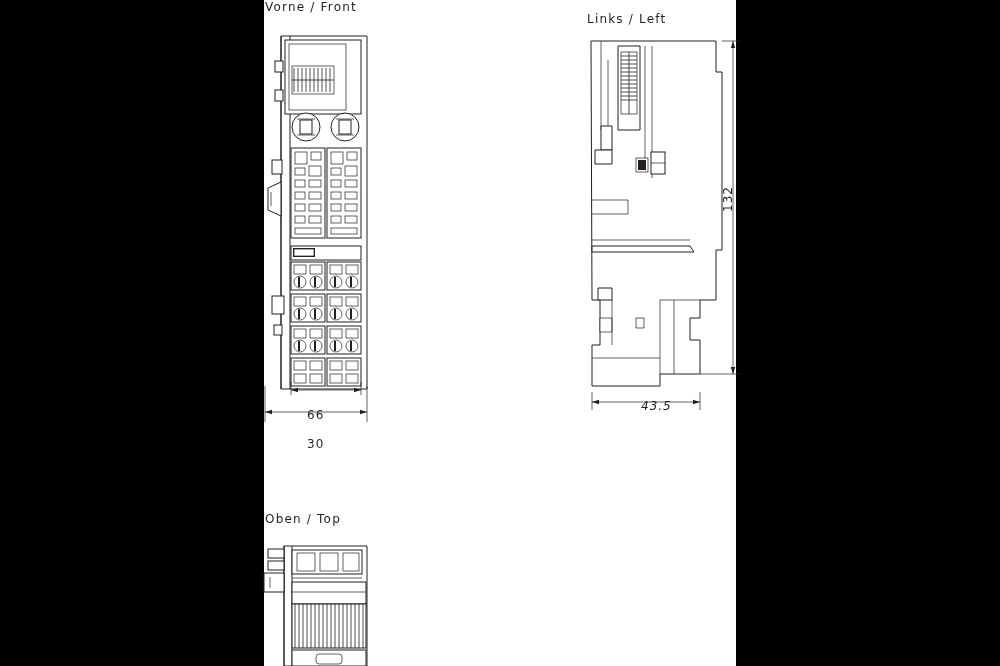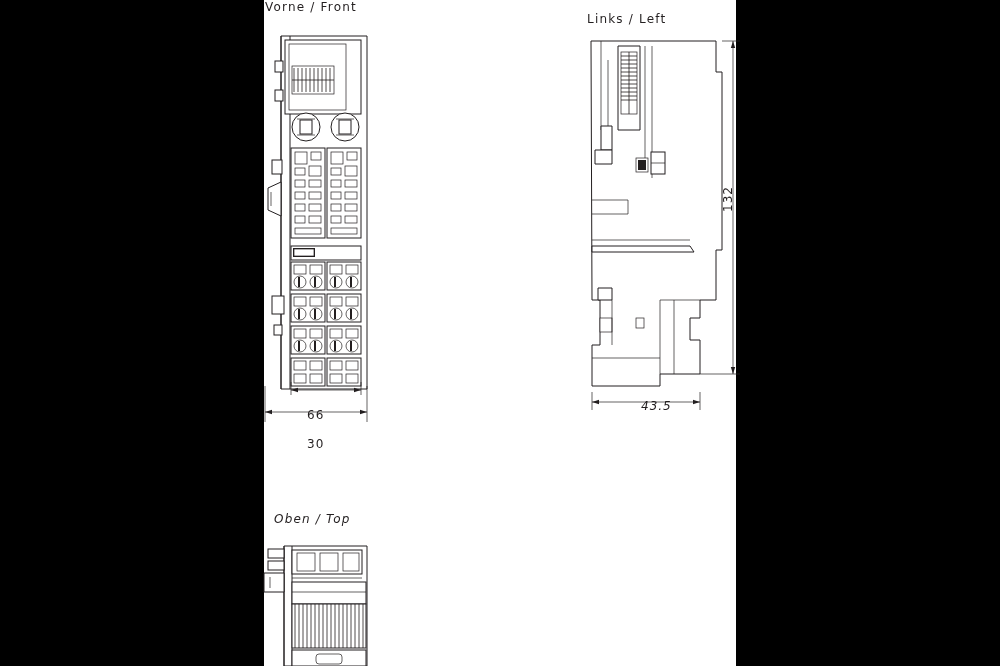--- a/index.html
+++ b/index.html
@@ -64,21 +64,21 @@
   .hatch { stroke: #231f20; stroke-width: 0.8; fill: none; }
 </style>
 </head>
 <body>
 
 <div id="stage">
   <div class="sheet"></div>
 
   <div class="label" style="left:265px; top:0px;">Vorne  /  Front</div>
   <div class="label" style="left:587px; top:0px;margin-top:12px;">Links  /  Left</div>
-  <div class="label" style="left:274px; top:512px;font-style:italic;">Oben  /  Top</div>
+  <div class="label" style="left:265px; top:512px;">Oben  /  Top</div>
 
   <div class="dim-text" style="left:307px; top:389px;margin-top:48px;">30</div>
   <div class="dim-text" style="left:307px; top:408px;">66</div>
   <div class="dim-text" style="left:641px; top:399px;font-style:italic;">43.5</div>
   <div class="dim-text vert-text" style="left:721px; top:212px;">132</div>
 
   <div style="position:absolute; left:360px; top:52px; font-family:'DejaVu Sans', sans-serif; font-size:9px; letter-spacing:0.5px; color:#231f20; transform:rotate(90deg); transform-origin:left top; white-space:nowrap;">750-4001+40</div>
   <div style="position:absolute; left:294px; top:251px; font-family:'DejaVu Sans', sans-serif; font-size:6px; font-weight:bold; letter-spacing:0.3px; color:#231f20; white-space:nowrap;">AUXI</div>
 
   <svg class="draw" viewBox="0 0 1000 666">

